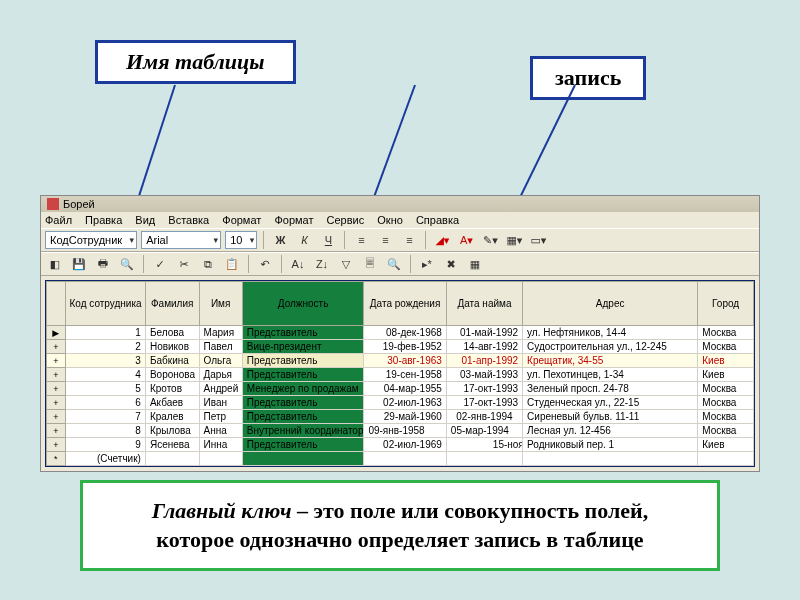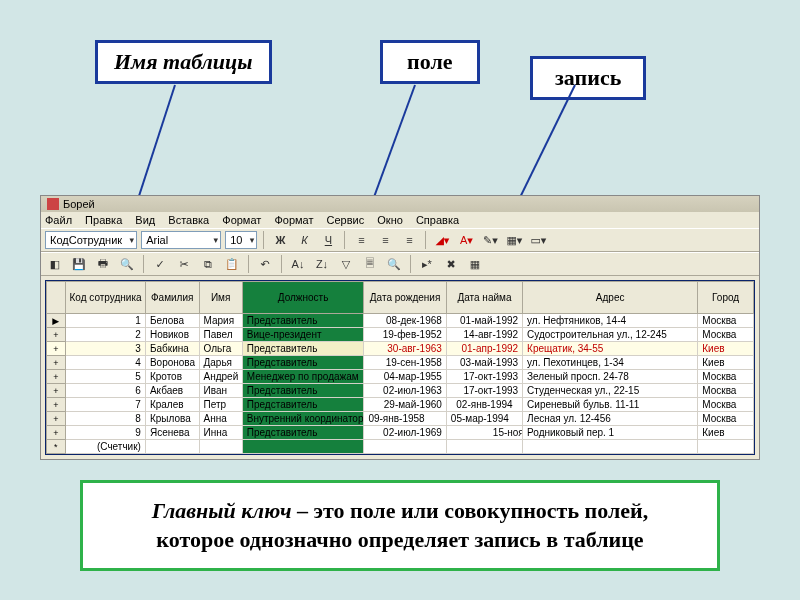--- a/index.html
+++ b/index.html
@@ -22,21 +22,21 @@
     width: 100%;
     height: 60px;
   }
   .callout-box {
     position: absolute;
     border: 3px solid #1a3a9c;
     background: #fff;
     font-weight: bold;
     font-size: 22px;
     font-family: "Times New Roman", serif;
-    padding: 6px 16px;
+    padding: 6px 28px;
     text-align: center;
   }
   #callout-table { left: 95px; top: 0; font-style: italic; }
   #callout-field { left: 380px; top: 0; padding: 6px 24px; }
   #callout-record { left: 530px; top: 16px; padding: 6px 22px; }
 
   
   svg.connectors {
     position: absolute;
     top: 0; left: 0;
@@ -141,21 +141,21 @@
     border-collapse: collapse;
     width: 100%;
     background: #fff;
     font-size: 10px;
     table-layout: fixed;
   }
   table.data th {
     background: #ece9d8;
     border: 1px solid #aca899;
     font-weight: normal;
-    padding: 10px 4px;
+    padding: 16px 4px;
     white-space: nowrap;
     overflow: hidden;
     text-align: center;
   }
   table.data td {
     border: 1px solid #d4d0c8;
     padding: 1px 4px;
     white-space: nowrap;
     overflow: hidden;
     text-overflow: clip;
@@ -189,21 +189,20 @@
     padding: 14px 18px;
     line-height: 1.3;
   }
   .definition .italic { font-style: italic; }
 </style>
 </head>
 <body>
 
 <div class="callouts">
   <div id="callout-table" class="callout-box">Имя таблицы</div>
-  <div id="callout-field" class="callout-box">поле</div>
   <div id="callout-record" class="callout-box">запись</div>
 </div>
 
 <svg class="connectors">
   <line x1="175" y1="85" x2="115" y2="270" stroke="#1a3a9c" stroke-width="2"></line>
   <line x1="415" y1="85" x2="340" y2="290" stroke="#1a3a9c" stroke-width="2"></line>
   <line x1="575" y1="85" x2="460" y2="320" stroke="#1a3a9c" stroke-width="2"></line>
 </svg>
 
 <div class="app-window">

